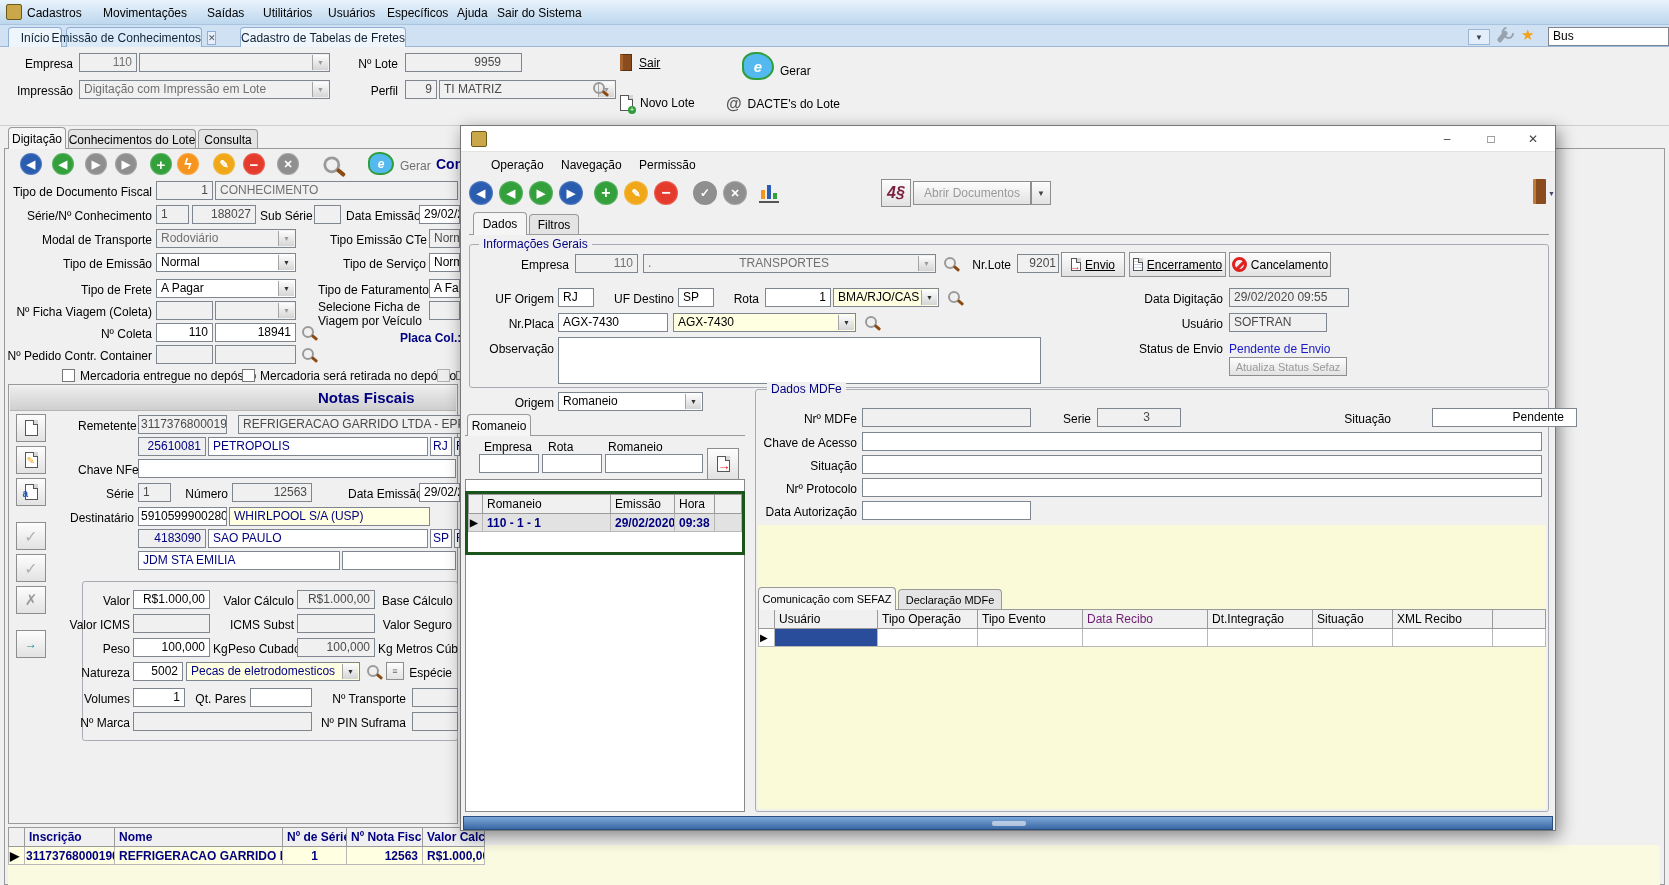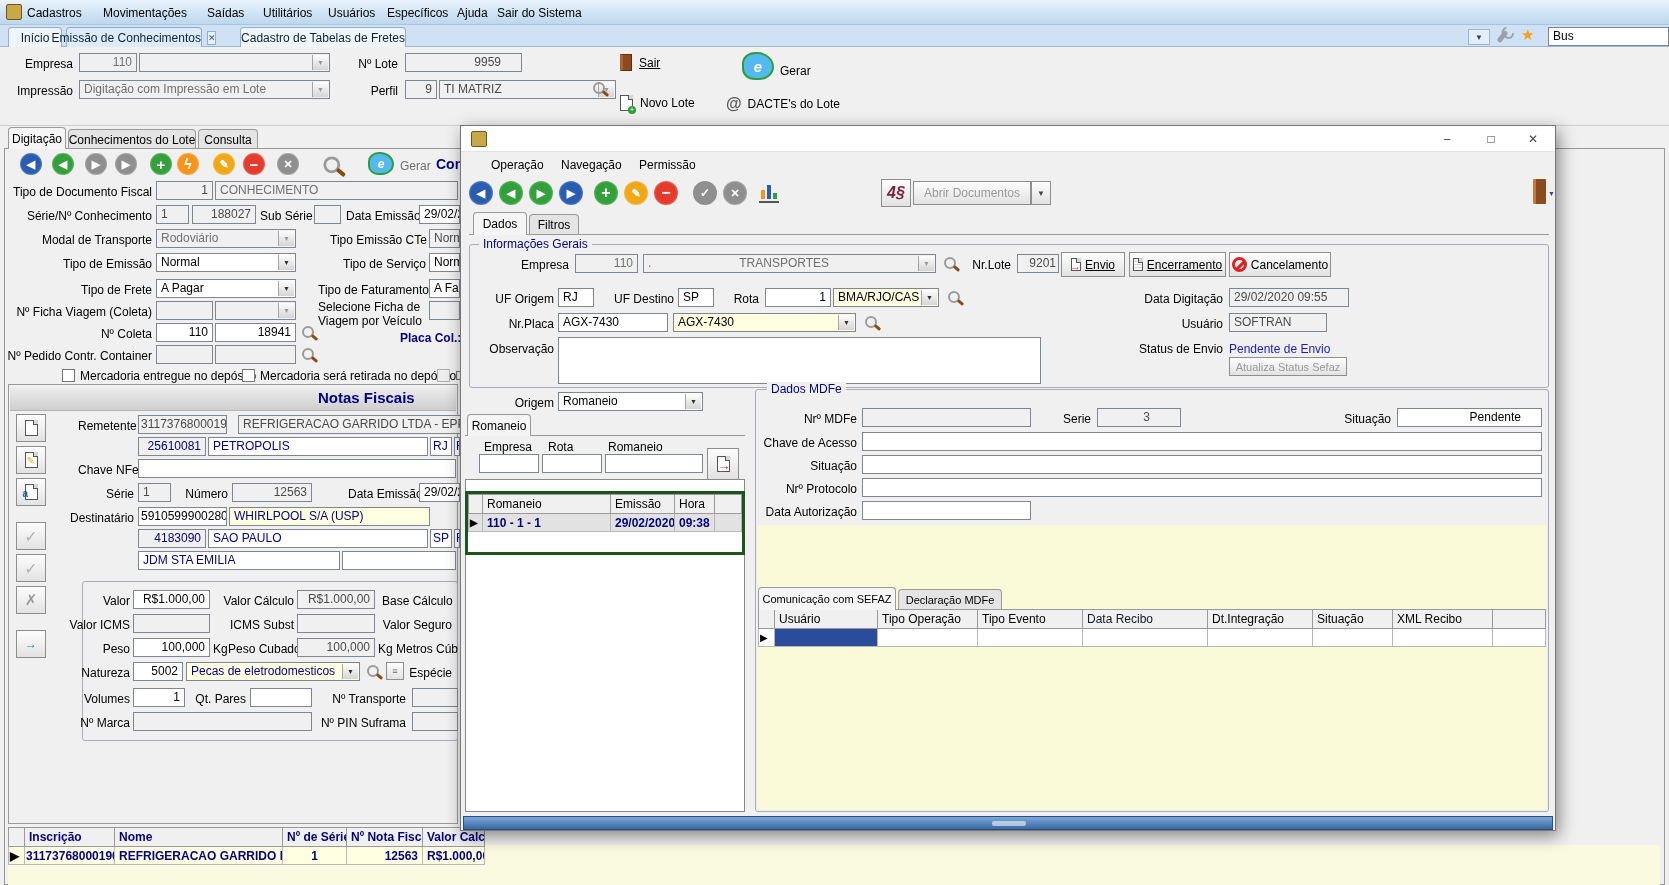--- a/index.html
+++ b/index.html
@@ -449,21 +449,21 @@
     </div>
 
     <div class="grp" style="left:294px;top:263px;width:794px;height:423px"></div>
     <span class="glb" style="left:306px;top:256px">Dados MDFe</span>
 
     <span class="lb ra" style="left:330px;top:285px;width:66px">Nrº MDFe</span>
     <div class="fl ds" style="left:401px;top:282px;width:169px"></div>
     <span class="lb ra" style="left:596px;top:285px;width:34px">Serie</span>
     <div class="fl ds rt" style="left:636px;top:282px;width:84px;padding-right:30px"><span>3</span></div>
     <span class="lb ra" style="left:875px;top:285px;width:55px">Situação</span>
-    <div class="fl rt" style="left:936px;top:282px;width:145px;padding-right:20px"><span>Pendente</span></div>
+    <div class="fl rt" style="left:971px;top:282px;width:145px;padding-right:12px"><span>Pendente</span></div>
 
     <span class="lb ra" style="left:302px;top:309px;width:94px">Chave de Acesso</span>
     <div class="fl" style="left:401px;top:306px;width:680px"></div>
     <span class="lb ra" style="left:341px;top:332px;width:55px">Situação</span>
     <div class="fl" style="left:401px;top:329px;width:680px"></div>
     <span class="lb ra" style="left:320px;top:355px;width:76px">Nrº Protocolo</span>
     <div class="fl" style="left:401px;top:352px;width:680px"></div>
     <span class="lb ra" style="left:300px;top:378px;width:96px">Data Autorização</span>
     <div class="fl" style="left:401px;top:375px;width:169px"></div>
 
@@ -487,21 +487,21 @@
           <col style="width:80px">
           <col style="width:100px">
           <col>
         </colgroup>
       <tbody>
           <tr>
         <th></th>
         <th style="color:#000;font-weight:normal">Usuário</th>
         <th style="color:#000;font-weight:normal">Tipo Operação</th>
         <th style="color:#000;font-weight:normal">Tipo Evento</th>
-        <th style="color:#0f172a;font-weight:normal">Data Recibo</th>
+        <th style="color:#701a75;font-weight:normal">Data Recibo</th>
         <th style="color:#000;font-weight:normal">Dt.Integração</th>
         <th style="color:#000;font-weight:normal">Situação</th>
         <th style="color:#000;font-weight:normal">XML Recibo</th>
         <th></th>
       </tr>
       <tr>
         <td style="color:#000;padding:0 1px;font-size:10px">▶</td>
         <td style="background:#2a4d9b"></td>
         <td></td>
         <td></td>

